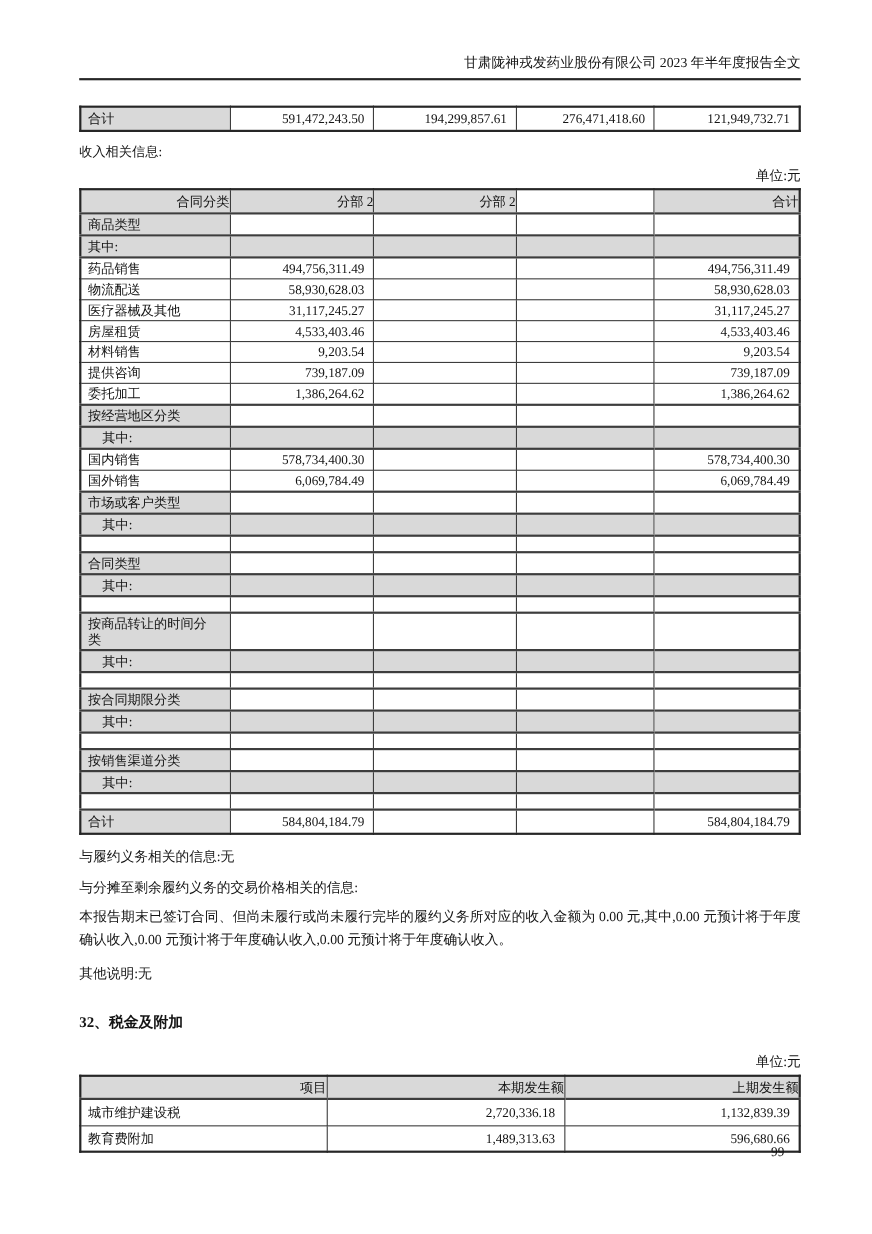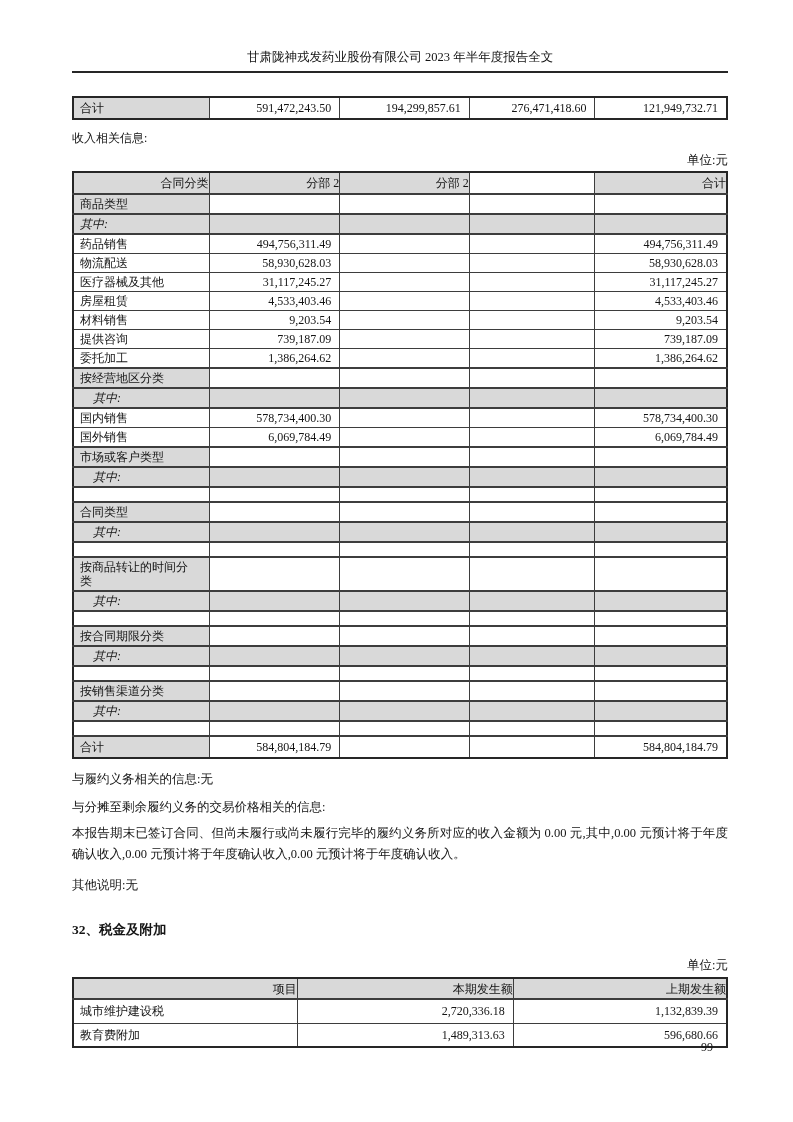--- a/index.html
+++ b/index.html
@@ -17,21 +17,21 @@
   }
   .page{
     position:relative;
     width:793px;
     height:1122px;
     margin:0 auto;
     background:#ffffff;
     padding:50px 65px 0 72px;
   }
   .doc-title{
-    text-align:center;
+    text-align:right;
     font-size:12.5px;
     line-height:15px;
     padding-bottom:6px;
     border-bottom:2px solid var(--border-strong);
   }
   table.tbl{
     width:100%;
     border-collapse:collapse;
     table-layout:fixed;
     border:2px solid var(--border-strong);
@@ -52,21 +52,21 @@
   th.col-h.white{background:#ffffff;}
   
   .carryover{margin-top:23px;}
   .carryover td{height:22px;}
   .carryover td.label{background:var(--cell-gray);}
   
   .main{margin-top:3px;}
   .main thead th{height:22px;border-bottom-width:2px;}
   tr.r-section td{height:20px;border-top-width:2px;border-bottom-width:2px;margin-top:20px;}
   tr.r-section td.label{background:var(--cell-gray);}
-  tr.r-subheader td{height:20px;background:var(--cell-gray);border-top-width:2px;border-bottom-width:2px;font-style:italic;}
+  tr.r-subheader td{height:20px;background:var(--cell-gray);border-top-width:2px;border-bottom-width:2px;}
   tr.r-data td{height:17px;}
   tr.r-blank td{height:15px;}
   tr.r-total td{height:22px;border-top-width:2px;}
   tr.r-total td.label{background:var(--cell-gray);}
   
   .info-label{margin-top:11px;font-size:12px;line-height:15px;}
   .unit{margin-top:7px;text-align:right;font-size:12.5px;line-height:15px;}
   .note{margin-top:12px;font-size:12.5px;line-height:16px;}
   .para{margin-top:8px;line-height:21px;text-align:justify;}
   .sec-heading{margin-top:28px;font-size:13.5px;font-weight:bold;line-height:17px;}

